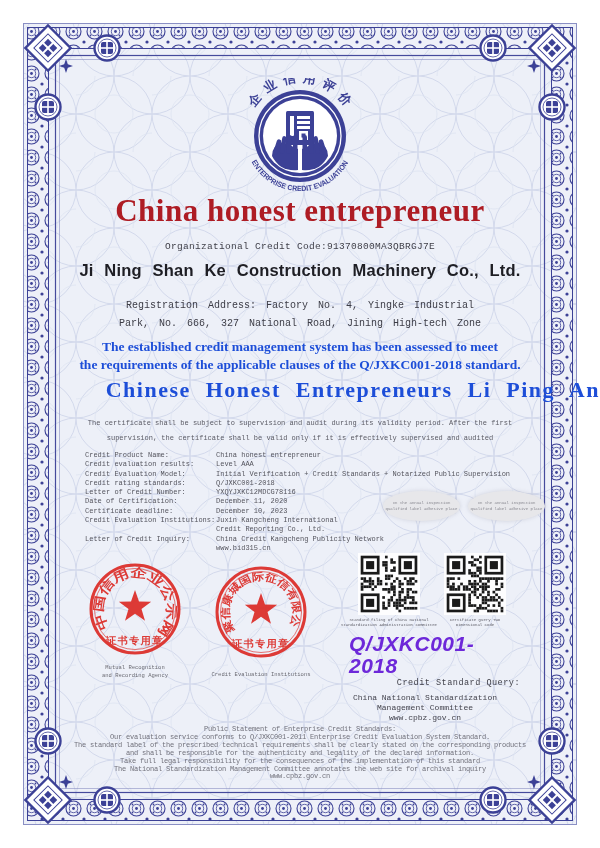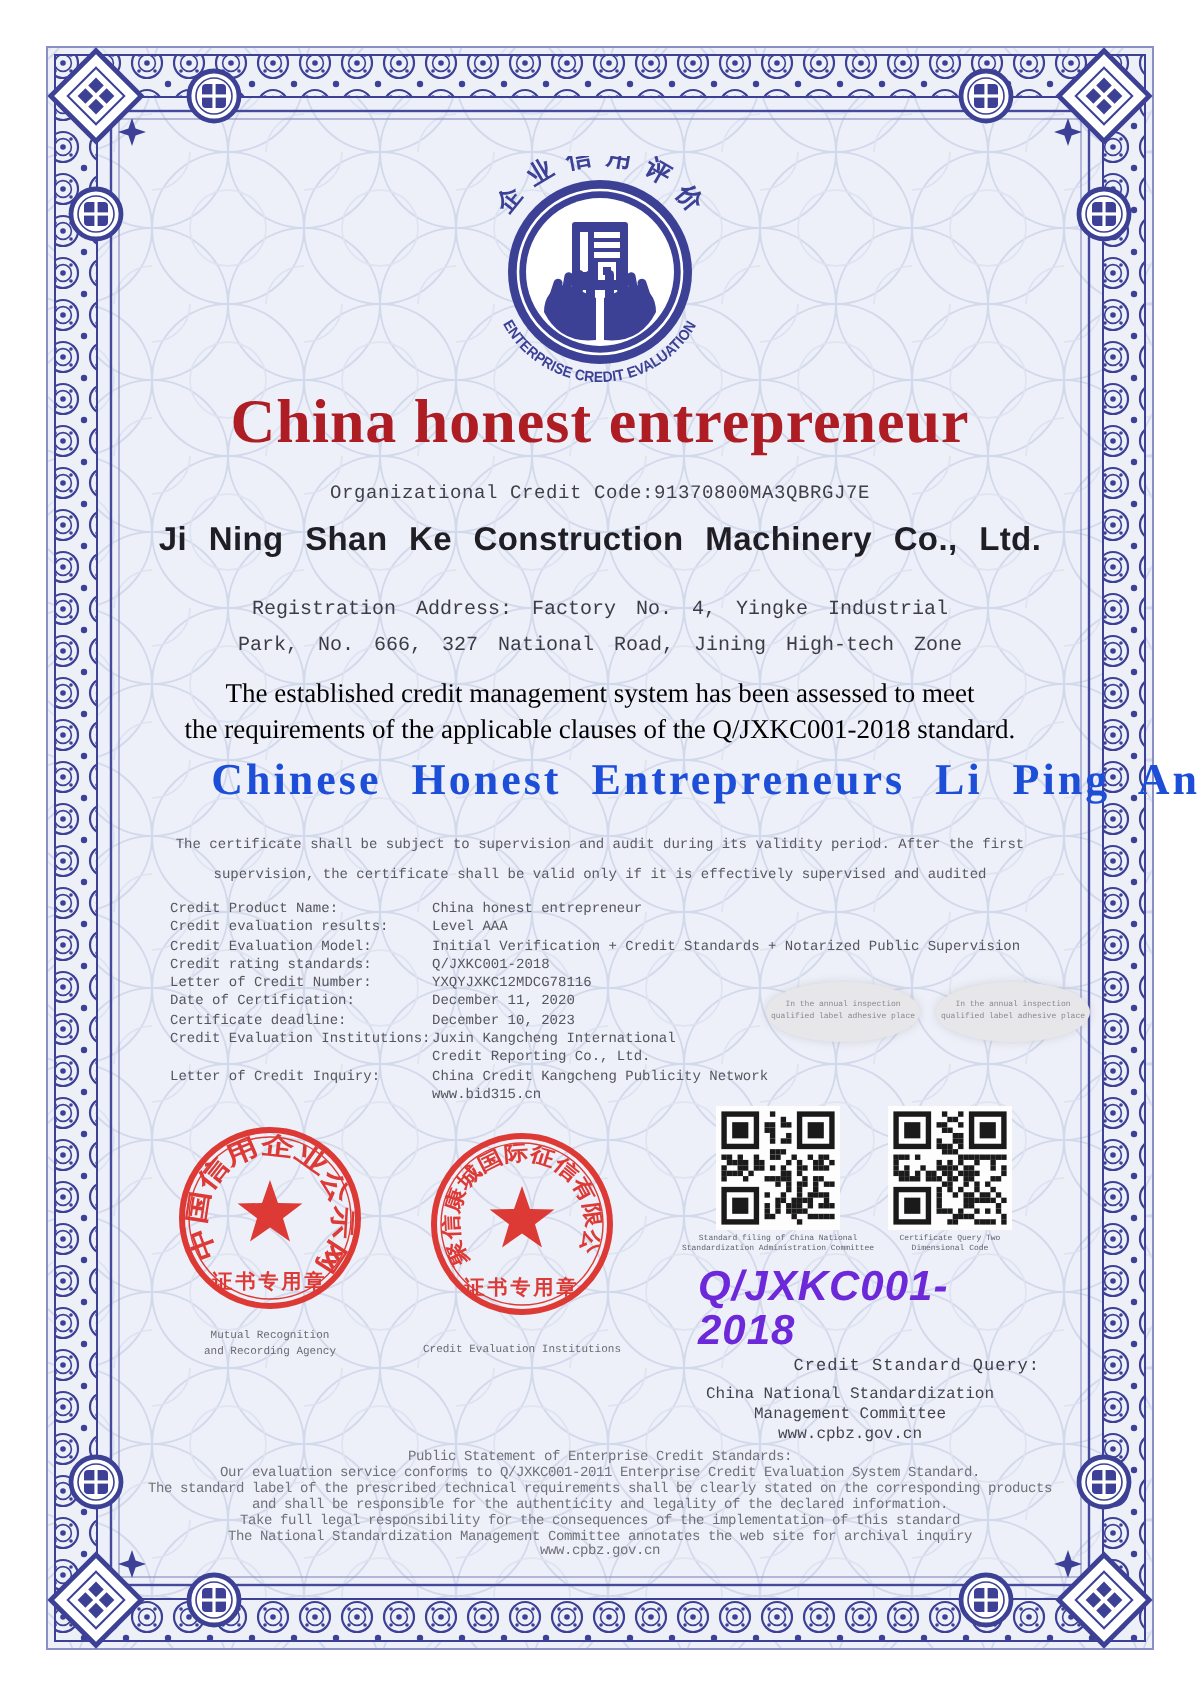--- a/index.html
+++ b/index.html
@@ -7,21 +7,21 @@
         font-family:"Liberation Sans","DejaVu Sans",sans-serif;}
   .abs{position:absolute;}
   .ctr{left:0;width:600px;text-align:center;}
   .mono{font-family:"Liberation Mono","DejaVu Sans Mono",monospace;}
   .serif{font-family:"Liberation Serif","DejaVu Serif",serif;}
 
   .title{top:193px;font-size:31px;font-weight:bold;color:#ae1c24;letter-spacing:.5px;}
   .orgcode{top:241px;font-size:9.5px;color:#3f3f48;letter-spacing:.3px;}
   .company{top:261px;font-size:16.5px;font-weight:bold;color:#1e1e24;word-spacing:6px;letter-spacing:.2px;}
   .address{top:297px;font-size:10px;color:#3c3c46;line-height:18px;word-spacing:4px;}
-  .assess{top:338px;font-size:13.5px;font-weight:400;color:#000000;line-height:17.5px;}
+  .assess{top:338px;font-size:13.5px;font-weight:700;color:#1d4ed8;line-height:17.5px;}
   .honoree{top:377px;font-size:22px;font-weight:bold;color:#1d4ed8;letter-spacing:1.5px;word-spacing:8px;text-align:right;}
   .superv{top:416px;font-size:7px;color:#5a5a64;line-height:15px;}
 
   .details{left:85px;top:451px;width:472px;font-size:7px;color:#55555e;}
   .drow{display:flex;line-height:9.3px;}
   .dlabel{width:131px;flex:none;}
   .dval span{display:block;}
 
   .oval{width:77px;height:30px;border-radius:50%;background:#e7e7ea;color:#87878f;
         font-size:4px;line-height:6px;text-align:center;display:flex;flex-direction:column;

